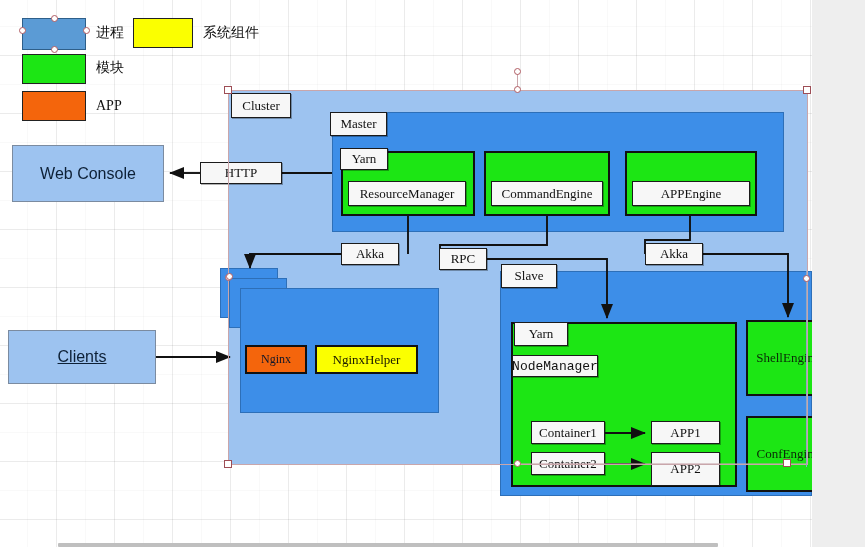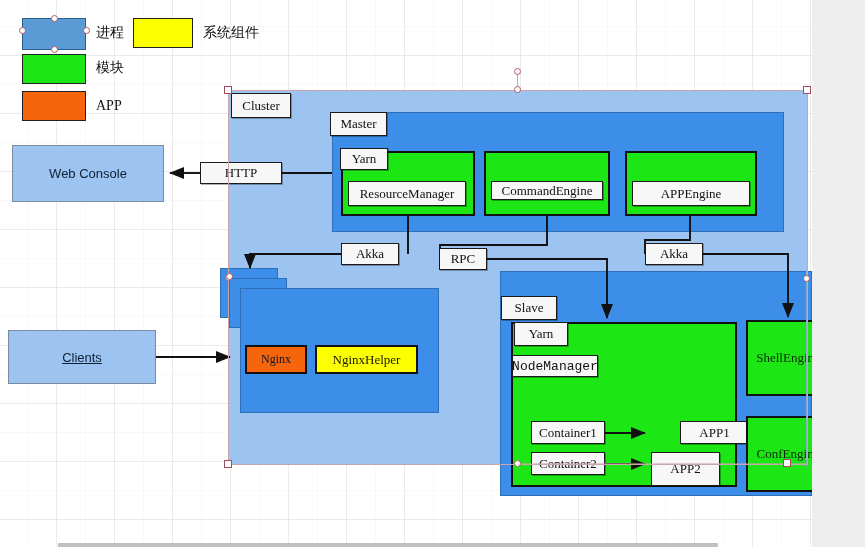--- a/index.html
+++ b/index.html
@@ -35,21 +35,21 @@
          background:#fff;border:1.3px solid #b05b62;box-sizing:border-box;}
   .hsq{position:absolute;width:8px;height:8px;background:#fff;
        border:1.3px solid #9d4d55;box-sizing:border-box;}
 
   
   .plain{background:#f7f7f7;border:1.6px solid #1b1b1b;
          display:flex;align-items:center;justify-content:center;
          font-size:13px;color:#111;box-shadow:1px 1px 0 rgba(0,0,0,0.30);}
   .softblue{background:#9dc3f0;border:1.3px solid #7b8ba0;
             display:flex;align-items:center;justify-content:center;
-            font-family:"Liberation Sans",sans-serif;font-size:13px;color:#0d2036;}
+            font-family:"Liberation Sans",sans-serif;font-size:16px;color:#0d2036;}
   .cluster{background:#9dc3f0;border:1.2px solid #6f9ad6;}
   .procblue{background:#3d8ee8;border:1.4px solid #2d6fb8;}
   .green{background:#1ce614;border:2px solid #111;}
   .greenlbl{display:flex;align-items:center;justify-content:center;
             font-size:13px;color:#0b2a08;}
   .orange{background:#f4650c;border:2px solid #111;
           display:flex;align-items:center;justify-content:center;
           font-size:12px;color:#0f172a;font-family:Liberation Serif, serif;}
   .yellow{background:#fbff00;border:2px solid #111;
           display:flex;align-items:center;justify-content:center;
@@ -85,46 +85,46 @@
 
   <div class="box cluster" style="left:228px;top:90px;width:580px;height:375px;"></div>
 
   <div class="box procblue" style="left:332px;top:112px;width:452px;height:120px;"></div>
 
   <div class="box green" style="left:341px;top:151px;width:134px;height:65px;"></div>
   <div class="box green" style="left:484px;top:151px;width:126px;height:65px;"></div>
   <div class="box green" style="left:625px;top:151px;width:132px;height:65px;"></div>
 
   <div class="box plain" style="left:348px;top:181px;width:118px;height:25px;">ResourceManager</div>
-  <div class="box plain" style="left:491px;top:181px;width:112px;height:19px;">CommandEngine</div>
+  <div class="box plain" style="left:491px;top:181px;width:112px;height:25px;">CommandEngine</div>
   <div class="box plain" style="left:632px;top:181px;width:118px;height:25px;">APPEngine</div>
 
   <div class="box plain" style="left:340px;top:148px;width:48px;height:22px;">Yarn</div>
 
   <div class="box plain" style="left:330px;top:112px;width:57px;height:24px;">Master</div>
 
   <div class="box plain" style="left:231px;top:93px;width:60px;height:25px;">Cluster</div>
 
   <div class="box procblue" style="left:220px;top:268px;width:58px;height:50px;"></div>
   <div class="box procblue" style="left:229px;top:278px;width:58px;height:50px;"></div>
   <div class="box procblue" style="left:240px;top:288px;width:199px;height:125px;"></div>
 
   <div class="box orange" style="left:245px;top:345px;width:62px;height:29px;">Nginx</div>
   <div class="box yellow" style="left:315px;top:345px;width:103px;height:29px;">NginxHelper</div>
 
   <div class="box procblue" style="left:500px;top:271px;width:312px;height:225px;"></div>
 
-  <div class="box plain" style="left:501px;top:264px;width:56px;height:24px;margin-top:32px;">Slave</div>
+  <div class="box plain" style="left:501px;top:264px;width:56px;height:24px;">Slave</div>
 
   <div class="box green" style="left:511px;top:322px;width:226px;height:165px;"></div>
   <div class="box plain" style="left:514px;top:322px;width:54px;height:24px;">Yarn</div>
   <div class="box plain" style="left:512px;top:355px;width:86px;height:22px;font-family:Liberation Mono, monospace;">NodeManager</div>
 
   <div class="box plain" style="left:531px;top:421px;width:74px;height:23px;">Container1</div>
-  <div class="box plain" style="left:651px;top:421px;width:69px;height:23px;margin-left:29px;">APP1</div>
+  <div class="box plain" style="left:651px;top:421px;width:69px;height:23px;">APP1</div>
   <div class="box plain" style="left:531px;top:452px;width:74px;height:23px;">Container2</div>
   <div class="box plain" style="left:651px;top:452px;width:69px;height:34px;">APP2</div>
 
   <div class="box green greenlbl" style="left:746px;top:320px;width:84px;height:76px;">ShellEngine</div>
   <div class="box green greenlbl" style="left:746px;top:416px;width:84px;height:76px;">ConfEngine</div>
 
   <div class="box softblue" style="left:12px;top:145px;width:152px;height:57px;">Web Console</div>
   <div class="box softblue" style="left:8px;top:330px;width:148px;height:54px;text-decoration:underline;">Clients</div>
 
   <svg class="wires" viewBox="0 0 812 547" xmlns="http://www.w3.org/2000/svg">

